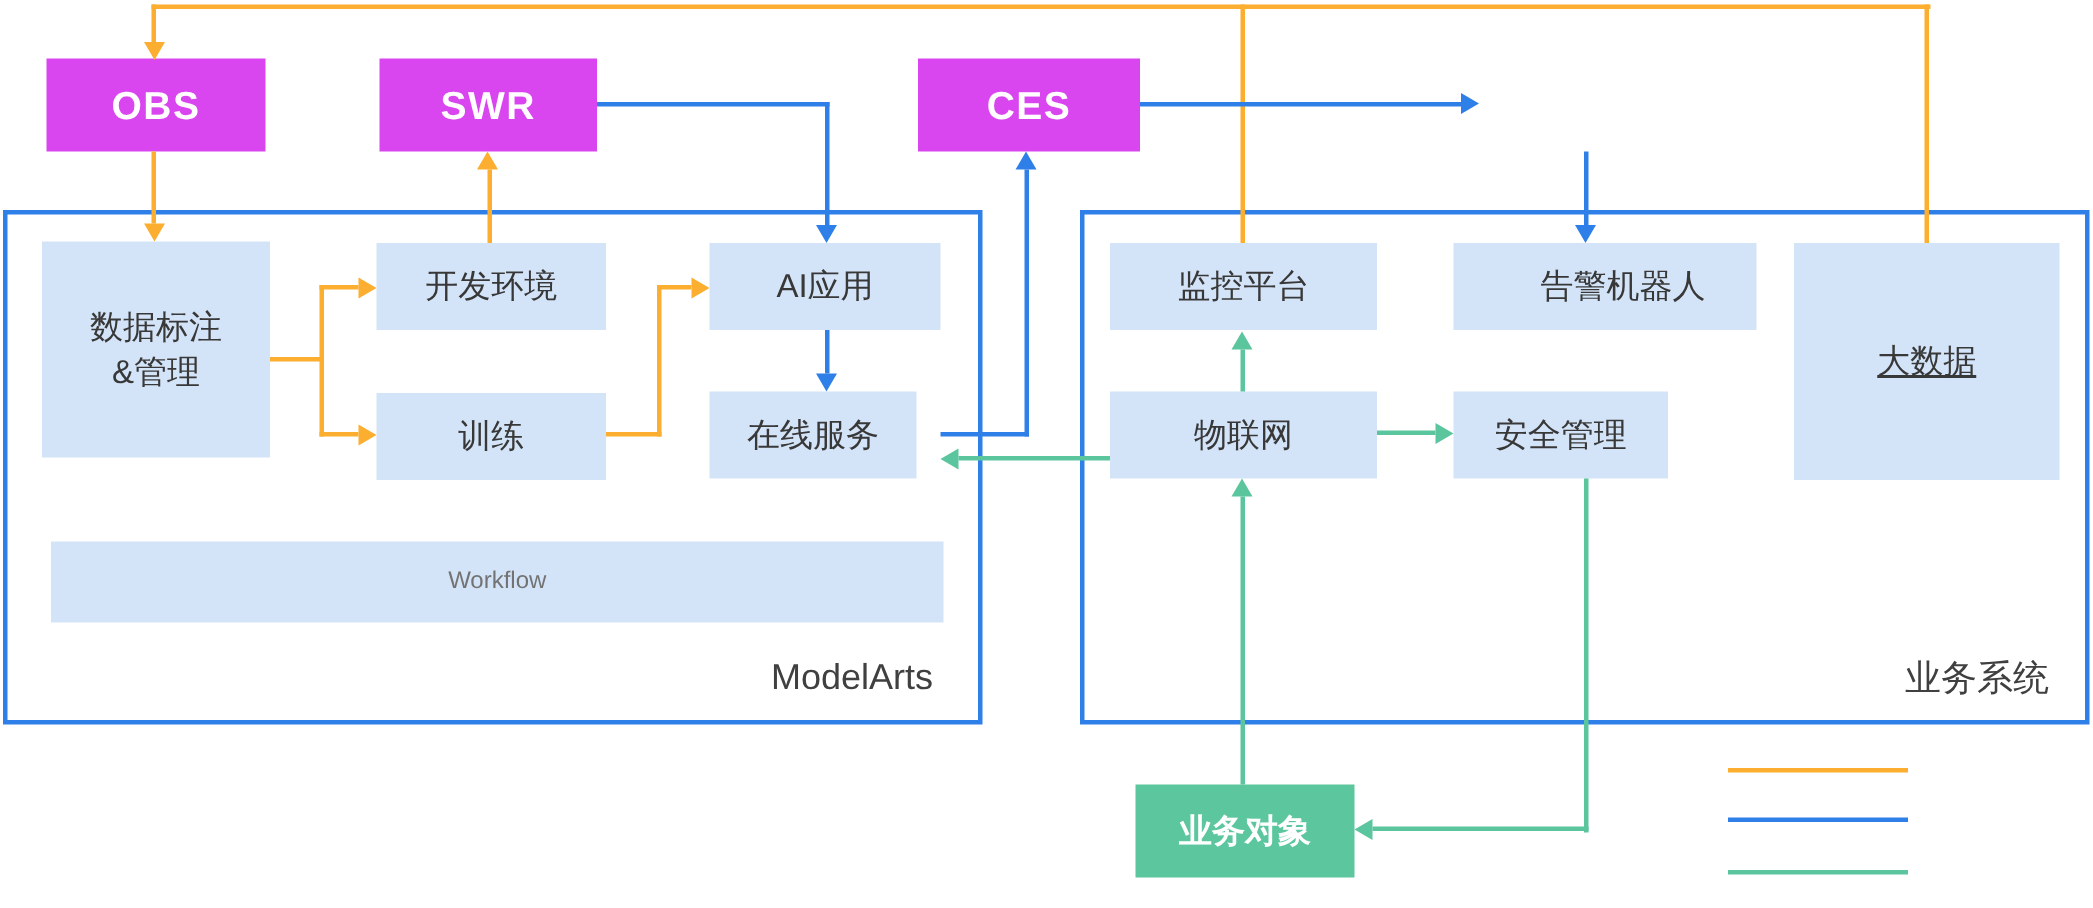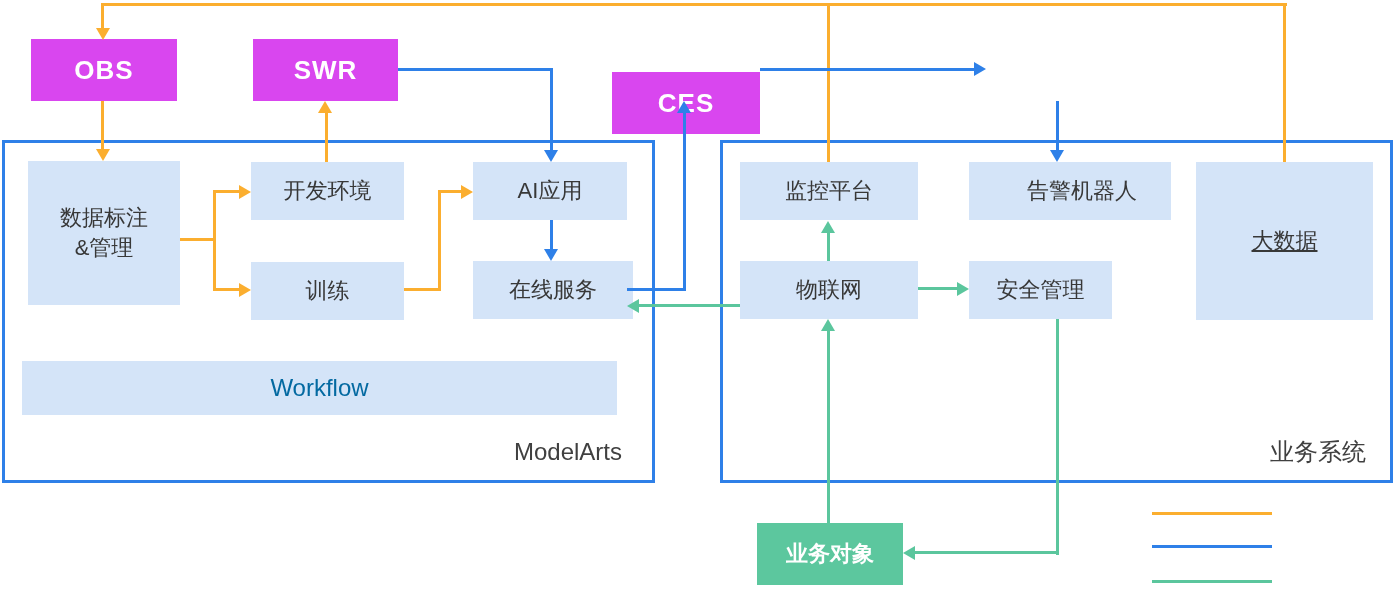--- a/index.html
+++ b/index.html
@@ -44,31 +44,31 @@
 
   <div class="container" style="left:2px; top:140px; width:653px; height:343px;">
     <div class="container-label" style="right:30px; bottom:14px;text-align:right;">ModelArts</div>
   </div>
   <div class="container" style="left:720px; top:140px; width:673px; height:343px;">
     <div class="container-label" style="right:24px; bottom:12px;">业务系统</div>
   </div>
 
   <div class="service" style="left:31px; top:39px; width:146px; height:62px;">OBS</div>
   <div class="service" style="left:253px; top:39px; width:145px; height:62px;">SWR</div>
-  <div class="service" style="left:612px; top:39px; width:148px; height:62px;margin-top:33px;">CES</div>
+  <div class="service" style="left:612px; top:39px; width:148px; height:62px;">CES</div>
 
   <div class="node" style="left:28px; top:161px; width:152px; height:144px;">
     <span>数据标注</span>
     <span>&amp;管理</span>
   </div>
   <div class="node" style="left:251px; top:162px; width:153px; height:58px;">开发环境</div>
   <div class="node" style="left:251px; top:262px; width:153px; height:58px;">训练</div>
   <div class="node" style="left:473px; top:162px; width:154px; height:58px;">AI应用</div>
-  <div class="node" style="left:473px; top:261px; width:160px; height:58px;">在线服务</div>
-  <div class="node" style="left:22px; top:361px; width:595px; height:54px; font-size:24px; color:#0369a1;">Workflow</div>
+  <div class="node" style="left:473px; top:261px; width:138px; height:58px;">在线服务</div>
+  <div class="node" style="left:34px; top:361px; width:595px; height:54px; font-size:16px; color:#737373;">Workflow</div>
 
   <div class="node" style="left:740px; top:162px; width:178px; height:58px;">监控平台</div>
   <div class="node" style="left:969px; top:162px; width:178px; height:58px;padding-left:24px;">告警机器人</div>
   <div class="node" style="left:740px; top:261px; width:178px; height:58px;">物联网</div>
   <div class="node" style="left:969px; top:261px; width:143px; height:58px;">安全管理</div>
   <div class="node" style="left:1196px; top:162px; width:177px; height:158px;text-decoration:underline;">大数据</div>
 
   <div class="greenbox" style="left:757px; top:523px; width:146px; height:62px;">业务对象</div>
 
   <div>

